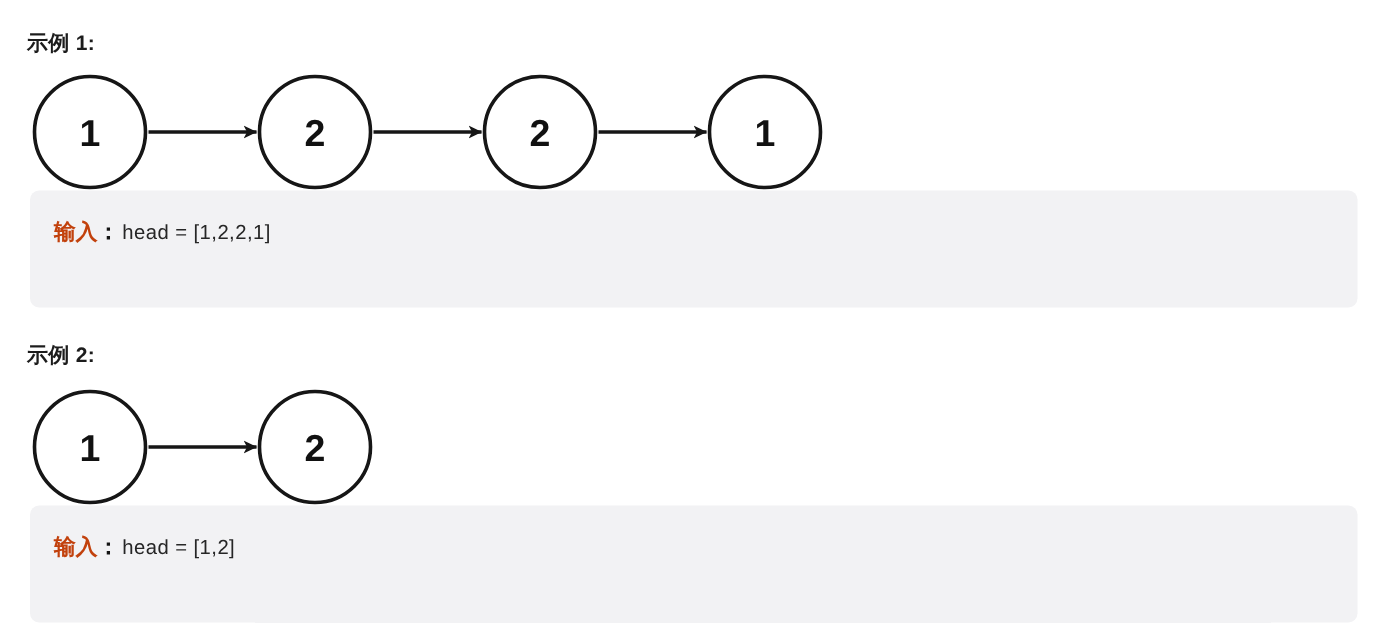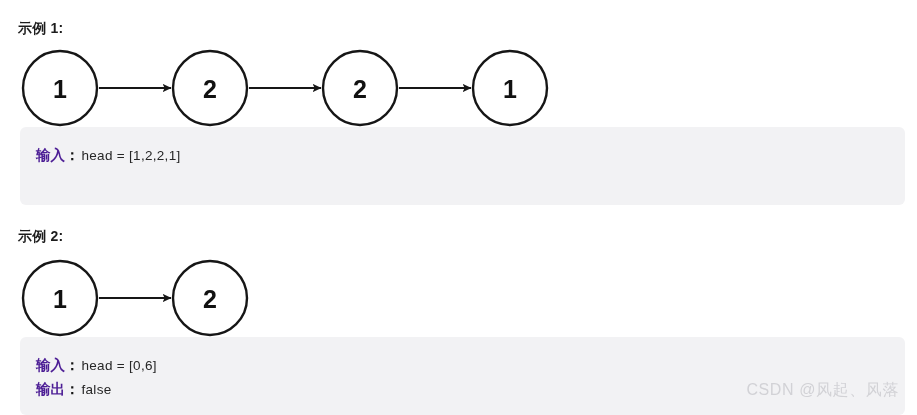--- a/index.html
+++ b/index.html
@@ -86,21 +86,21 @@
   .io-line {
     display: block;
     white-space: nowrap;
     line-height: 24px;
     height: 24px;
   }
   .io-key {
     font-family: "Liberation Sans", "DejaVu Sans", sans-serif;
     font-size: 14.5px;
     font-weight: bold;
-    color: #4c1d95;
+    color: #c2410c;
   }
   .io-colon {
     font-family: "Liberation Sans", "DejaVu Sans", sans-serif;
     font-size: 14.5px;
     font-weight: bold;
     color: #141414;
     margin-right: 2px;
   }
   .io-value {
     font-family: Liberation Sans, sans-serif;
@@ -184,22 +184,18 @@
       </g>
       <g>
         <circle class="node-circle" cx="210" cy="43" r="37"></circle>
         <text class="node-label" x="210" y="44">2</text>
       </g>
     </svg>
   </div>
 
   <div class="io-block" id="io-block-2">
     <span class="io-line">
-      <span class="io-key">输入</span><span class="io-colon">：</span><span class="io-value">head = [0,6]</span>
+      <span class="io-key">输入</span><span class="io-colon">：</span><span class="io-value">head = [1,2]</span>
     </span>
-    <span class="io-line">
-      <span class="io-key">输出</span><span class="io-colon">：</span><span class="io-value">false</span>
-    </span>
-  </div>
-
-  <div class="watermark">CSDN @风起、风落</div>
+  </div>
+
 
 </div>
 
 </body></html>

